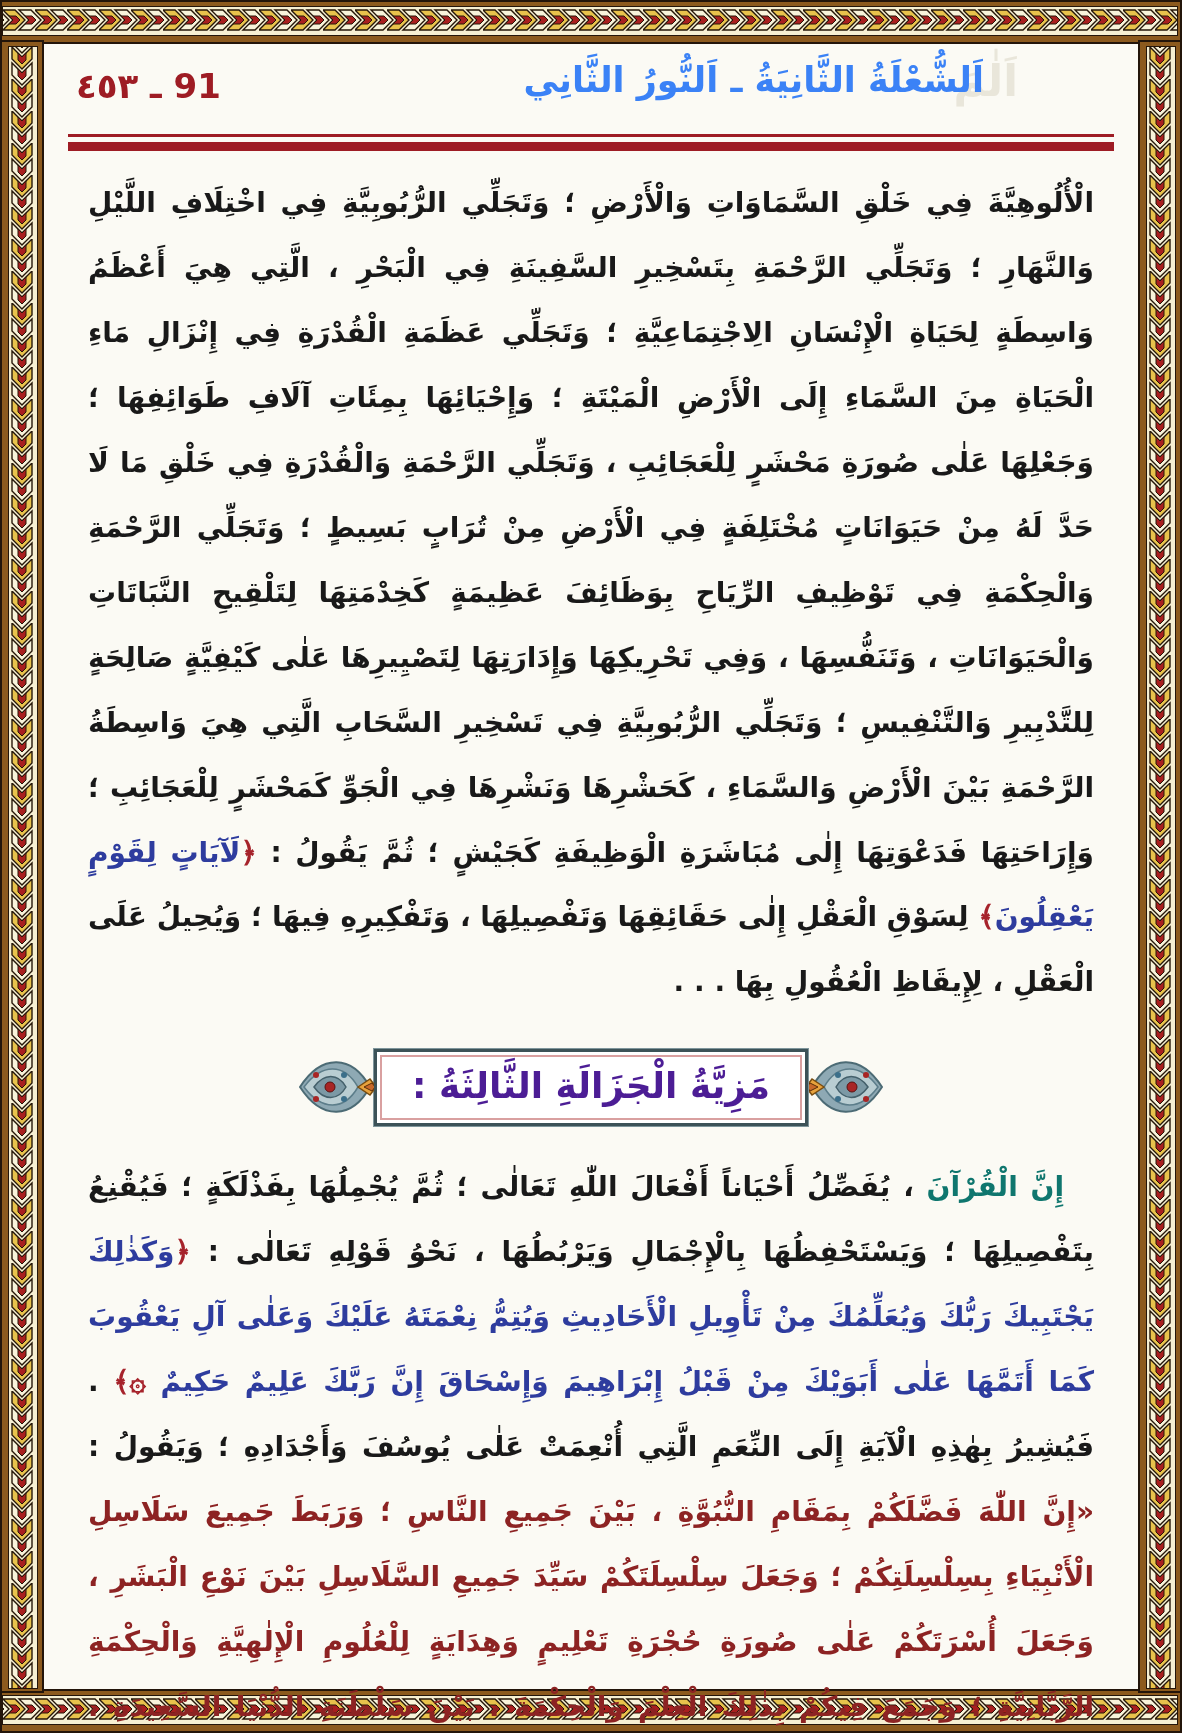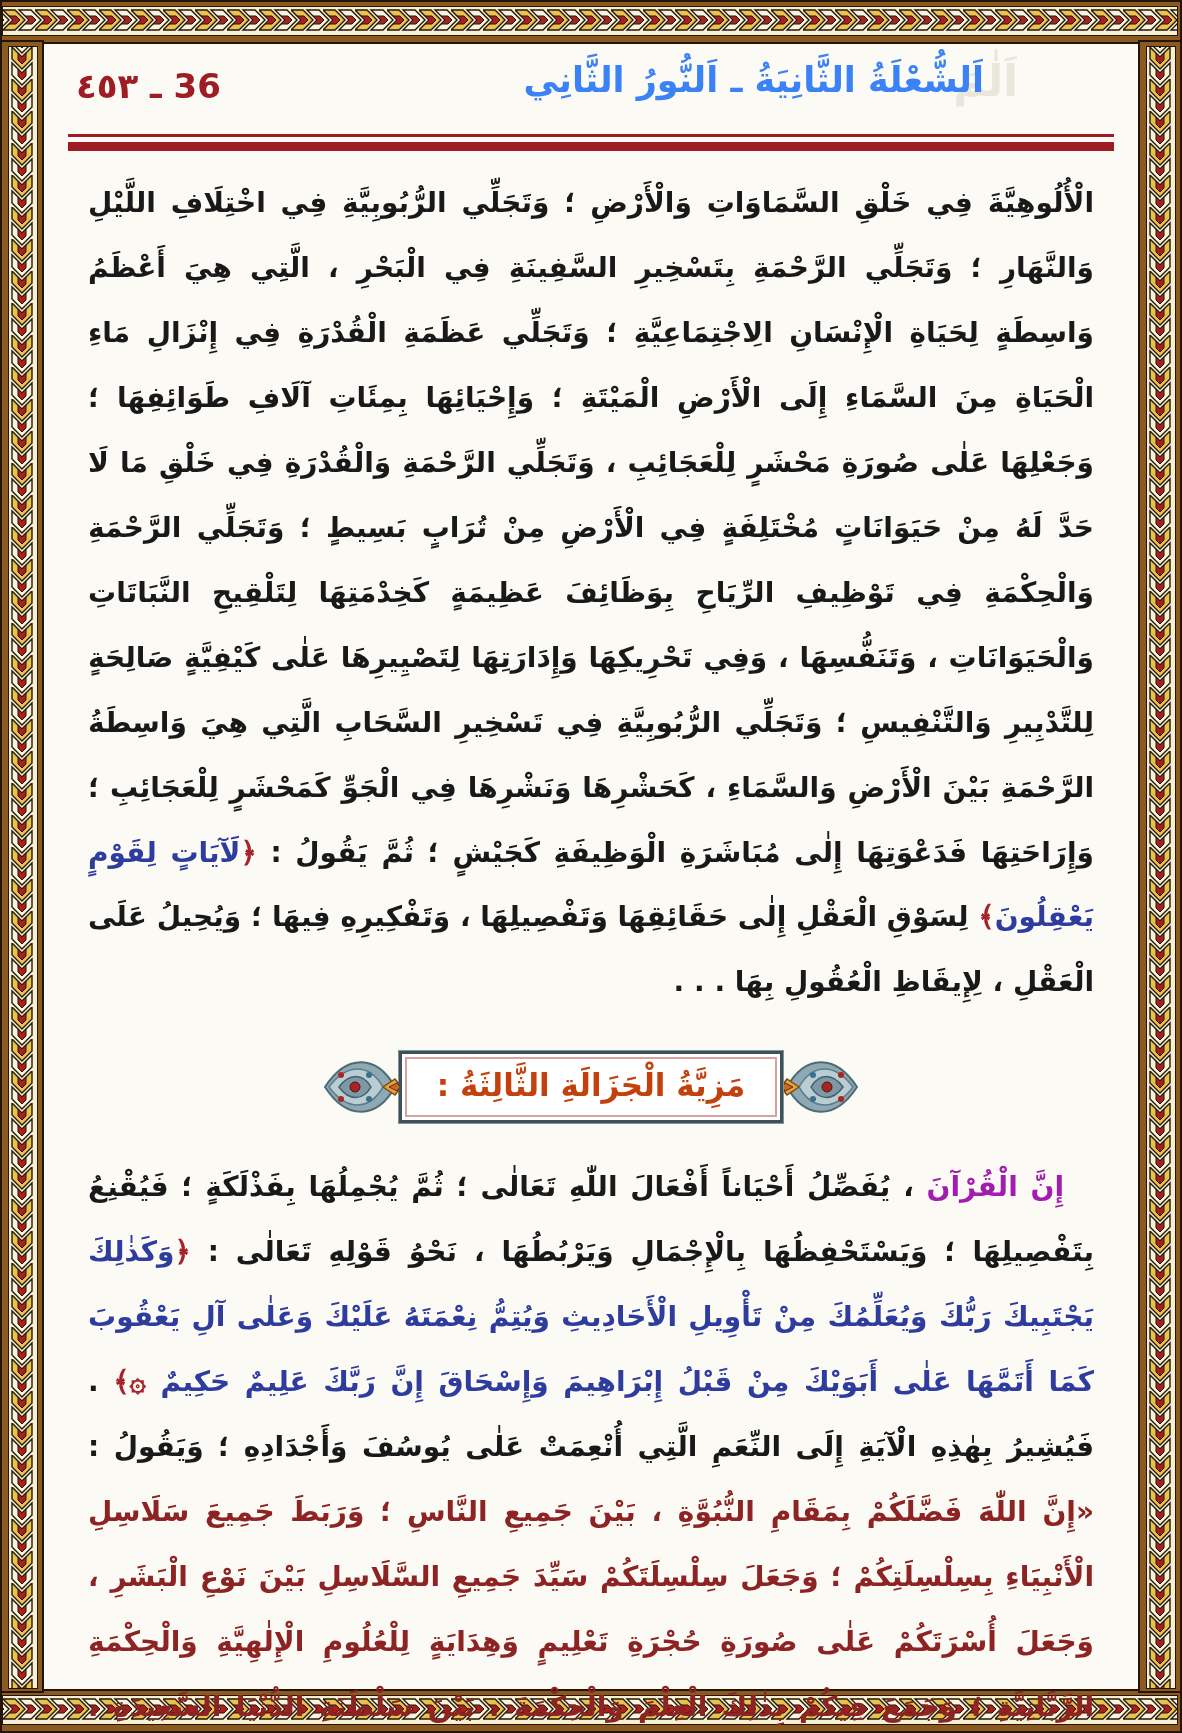--- a/index.html
+++ b/index.html
@@ -46,40 +46,40 @@
   .rule-thick{height:9px;background:#9e1c24;margin-top:5px;}
   .rules{margin:4px 0 20px 0;}
   
   .para{
     font-size:28px;font-weight:bold;line-height:2.32;
     text-align:justify;color:#191919;
     margin:0 20px;
   }
   .para.indented{text-indent:30px;}
   .seg-k{color:#191919;}
-  .seg-r{color:#a21caf;}
+  .seg-r{color:#0f766e;}
   .seg-b{color:#2e3c9e;}
   .seg-m{color:#8d2323;}
   .seg-br{color:#a6232b;}
   
   .heading-row{
     display:flex;align-items:center;justify-content:center;
     margin:26px 0 22px 0;
   }
   .wing{flex:0 0 auto;}
   .wing.flip{transform:scaleX(-1);}
   .hbox-outer{
     border:3px solid #3c5257;background:#ffffff;padding:3px;
     box-shadow:0 0 0 1px #7e959b;
   }
   .hbox-inner{
     border:2px solid #d9a0a0;padding:8px 30px 12px 30px;
   }
   .hbox-label{
-    color:#c2410c;font-size:31px;font-weight:bold;white-space:nowrap;
+    color:#4c1d95;font-size:36px;font-weight:bold;white-space:nowrap;
   }
 </style>
 </head>
 <body>
 
 <div class="page">
 
   <svg width="0" height="0" style="position:absolute" aria-hidden="true">
     <defs>
       <pattern id="chainH" width="32" height="26" patternUnits="userSpaceOnUse">
@@ -120,21 +120,21 @@
     </div>
   <div class="strip strip-right">
       <svg preserveAspectRatio="none">
         <rect width="100%" height="100%" fill="url(#chainV)"></rect>
       </svg>
     </div>
 
   <div class="content">
 
     <div class="header">
-      <div class="page-number">36 ـ ٤٥٣</div>
+      <div class="page-number">91 ـ ٤٥٣</div>
       <div class="title-wrap">
         <span class="ghost">اَلٰمَ</span>
         <span class="page-title">اَلشُّعْلَةُ الثَّانِيَةُ ـ اَلنُّورُ الثَّانِي</span>
       </div>
     </div>
 
     <div class="rules">
       <div class="rule-thin"></div>
       <div class="rule-thick"></div>
     </div>

